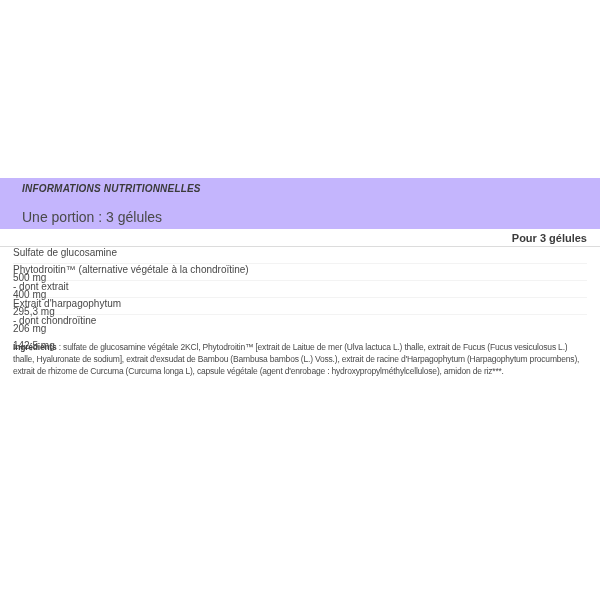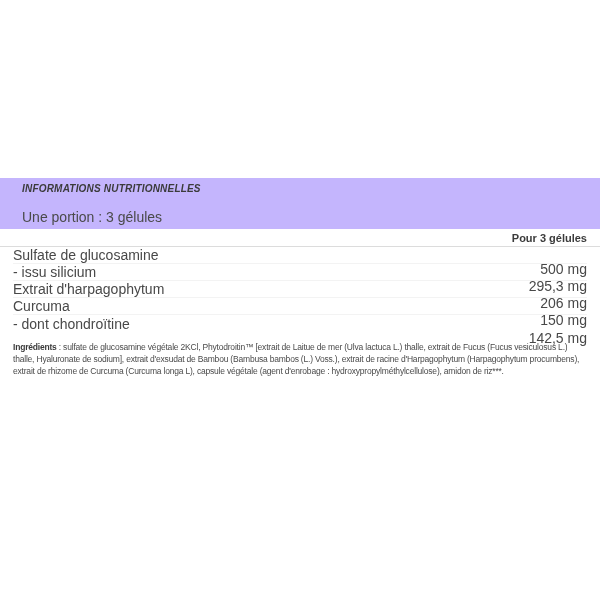--- a/index.html
+++ b/index.html
@@ -43,25 +43,26 @@
     font-size: 11px;
     font-weight: bold;
     color: #3b3b3b;
     border-bottom: 1px solid #dcdcdc;
   }
   .rows { padding: 0; }
   .row {
     margin: 0 13px;
     height: 17px;
     display: flex;
-    align-items: flex-end;
+    align-items: flex-start;
     justify-content: space-between;
-    font-size: 14px;
+    font-size: 10px;
     color: #484848;
     border-bottom: 1px solid #f3f3f3;
+    flex-direction: column;
   }
   .row:last-child { border-bottom: none; }
   .row .val {
     position: relative;
     top: 14px;
     white-space: nowrap;
   }
   .ingredients {
     margin: 9px 13px 0 13px;
     font-size: 8.5px;
@@ -89,30 +90,30 @@
   </div>
 
   <div class="col-header">Pour 3 gélules</div>
 
   <div class="rows" id="rows">
       <div class="row">
         <span>Sulfate de glucosamine</span>
         <span class="val">500 mg</span>
       </div>
       <div class="row">
-        <span>- issu silicium</span>
+        <span>Phytodroitin™ (alternative végétale à la chondroïtine)</span>
+        <span class="val">400 mg</span>
+      </div>
+      <div class="row">
+        <span>- dont extrait</span>
         <span class="val">295,3 mg</span>
       </div>
       <div class="row">
         <span>Extrait d'harpagophytum</span>
         <span class="val">206 mg</span>
-      </div>
-      <div class="row">
-        <span>Curcuma</span>
-        <span class="val">150 mg</span>
       </div>
       <div class="row">
         <span>- dont chondroïtine</span>
         <span class="val">142,5 mg</span>
       </div>
     </div>
 
   <p class="ingredients"><b>Ingrédients</b><span> : sulfate de glucosamine végétale 2KCl, Phytodroitin™ [extrait de Laitue de mer (Ulva lactuca L.) thalle, extrait de Fucus (Fucus vesiculosus L.) thalle, Hyaluronate de sodium], extrait d'exsudat de Bambou (Bambusa bambos (L.) Voss.), extrait de racine d'Harpagophytum (Harpagophytum procumbens), extrait de rhizome de Curcuma (Curcuma longa L), capsule végétale (agent d'enrobage : hydroxypropylméthylcellulose), amidon de riz***.</span></p>
 
 

